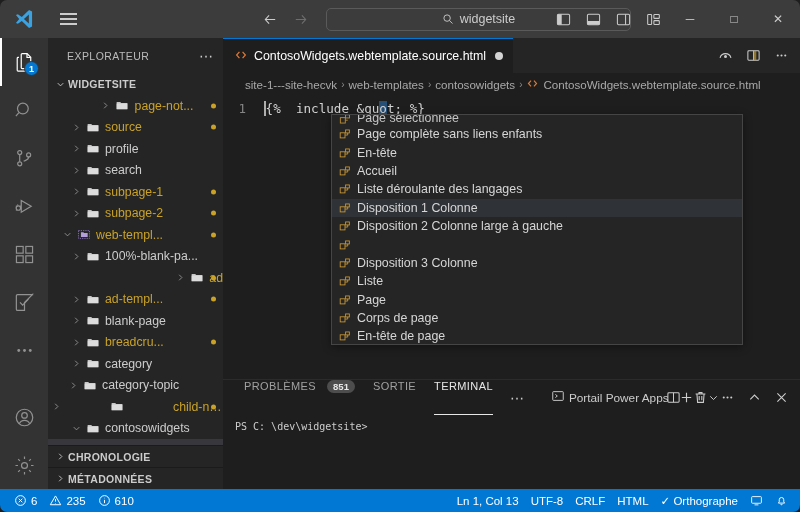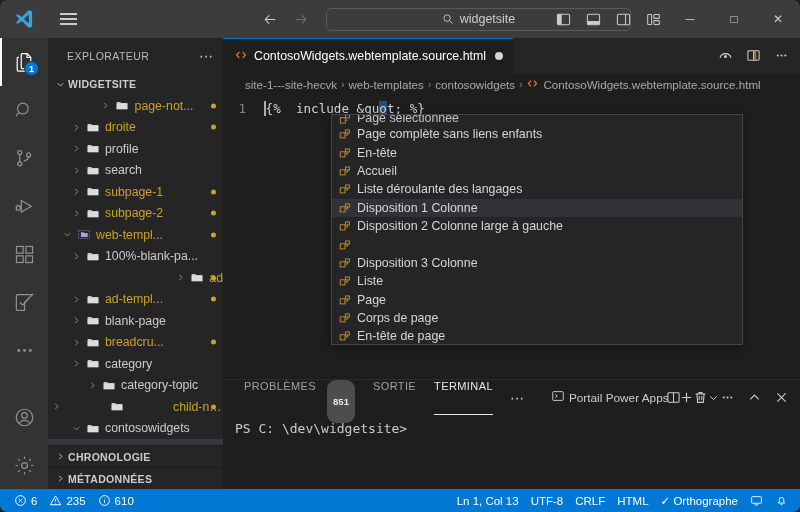--- a/index.html
+++ b/index.html
@@ -239,37 +239,37 @@
     cursor: pointer; position: relative;
   }
   .pt.active { color: #e7e7e7; }
   .pt.active::after {
     content:""; position:absolute; left:9px; right:9px; bottom:0;
     height:1px; background:#e7e7e7;
   }
   .pbadge {
     background: #4d4d4d; color: #e7e7e7;
     border-radius: 9px; font-size: 9.5px; font-weight: bold;
-    padding: 16px 6px; letter-spacing: 0;
+    padding: 1px 6px; letter-spacing: 0;
   }
   .p-dots { color:#cccccc; font-size:14px; letter-spacing:1px; padding:0 8px; cursor:pointer; }
   .panel-actions {
     display: flex; align-items: center; gap: 1px;
     margin-left: 14px;
   }
   .pa-item { display:flex; align-items:center; gap:4px; height:26px; padding:0 4px; cursor:pointer; color:#cccccc; font-size:11.8px;}
   .panel-right {
     position: absolute; right: 6px; top: 0; height: 35px;
     display: flex; align-items: center; gap: 1px;
   }
   .pr-btn { width:26px; height:26px; display:flex; align-items:center; justify-content:center; cursor:pointer; }
   .terminal-body {
     flex: 1; padding: 6px 0 0 12px;
     font-family: "DejaVu Sans Mono", monospace;
-    font-size: 13px; color: #cccccc;
+    font-size: 10px; color: #cccccc;
   }
 
   
   .statusbar {
     height: 23px; min-height: 23px;
     background: #0078d4; color: #ffffff;
     display: flex; align-items: center;
     font-size: 11.5px;
     border-bottom-left-radius: 7px; border-bottom-right-radius: 7px;
     padding-left: 8px;
@@ -450,21 +450,21 @@
               <svg width="11" height="11" viewBox="0 0 16 16" fill="none" stroke="#9a9a9a" stroke-width="1.25">
                 <path d="M6 4l4 4-4 4"></path>
               </svg>
             </span>
             <span class="ficon">
               <svg width="14" height="13" viewBox="0 0 16 16">
                 <path d="M1.4 3.6h4.4l1.2 1.3h7.6v7.7H1.4z" fill="#c5c5c5"></path>
                 <path d="M1.4 5.6h13.2v6.9H1.4z" fill="#dcdcdc"></path>
               </svg>
             </span>
-            <span class="tname mod-y">droite</span>
+            <span class="tname mod-y">source</span>
             <span class="dot" style="background: rgb(201, 162, 39);"></span>
           </div>
           <div class="trow" style="padding-left: 20px;">
             <span class="chev">
               <svg width="11" height="11" viewBox="0 0 16 16" fill="none" stroke="#9a9a9a" stroke-width="1.25">
                 <path d="M6 4l4 4-4 4"></path>
               </svg>
             </span>
             <span class="ficon">
               <svg width="14" height="13" viewBox="0 0 16 16">
@@ -613,21 +613,21 @@
               </svg>
             </span>
             <span class="ficon">
               <svg width="14" height="13" viewBox="0 0 16 16">
                 <path d="M1.4 3.6h4.4l1.2 1.3h7.6v7.7H1.4z" fill="#c5c5c5"></path>
                 <path d="M1.4 5.6h13.2v6.9H1.4z" fill="#dcdcdc"></path>
               </svg>
             </span>
             <span class="tname mod-n">category</span>
           </div>
-          <div class="trow" style="padding-left: 36px;">
+          <div class="trow" style="padding-left: 17px;">
             <span class="chev">
               <svg width="11" height="11" viewBox="0 0 16 16" fill="none" stroke="#9a9a9a" stroke-width="1.25">
                 <path d="M6 4l4 4-4 4"></path>
               </svg>
             </span>
             <span class="ficon">
               <svg width="14" height="13" viewBox="0 0 16 16">
                 <path d="M1.4 3.6h4.4l1.2 1.3h7.6v7.7H1.4z" fill="#c5c5c5"></path>
                 <path d="M1.4 5.6h13.2v6.9H1.4z" fill="#dcdcdc"></path>
               </svg>

